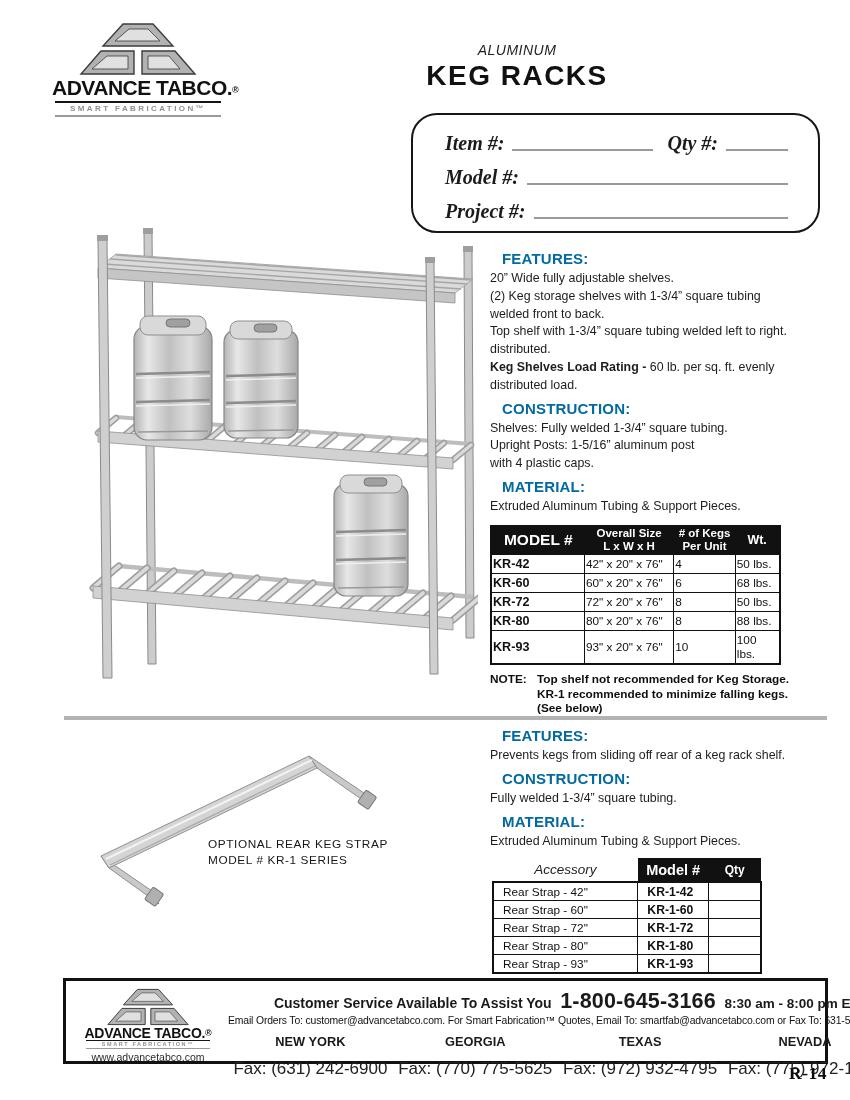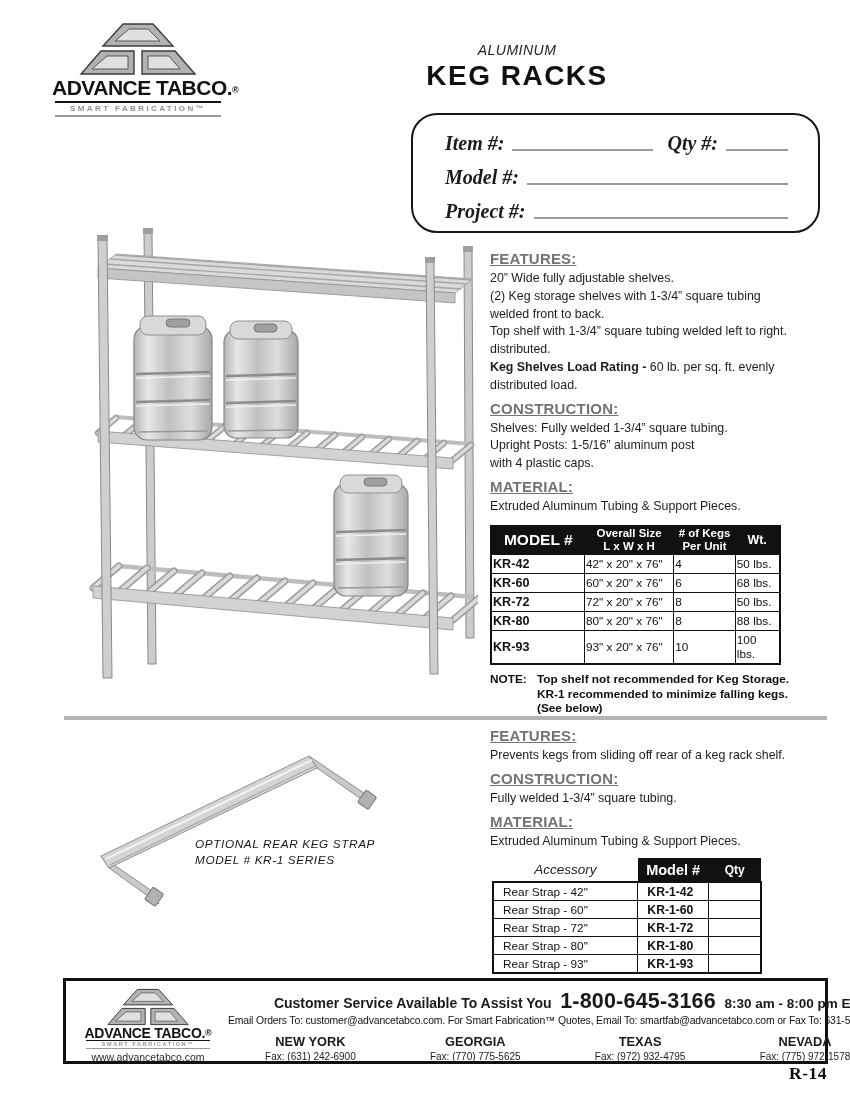--- a/index.html
+++ b/index.html
@@ -33,26 +33,26 @@
   }
   .ob-row { display:flex; align-items:flex-end; margin-bottom:11px; }
   .ob-label { white-space:nowrap; }
   .fill-line { flex:1 1 auto; border-bottom:2px solid #9a9a9a; margin:0 4px 4px 8px; height:2px; }
   .fill-line.short { flex:0 0 62px; }
   .ob-label.qty { margin-left:10px; }
 
   
   .rack-art { position:absolute; left:68px; top:226px; }
   .strap-art { position:absolute; left:85px; top:746px; }
-  .strap-label { position:absolute; left:195px; top:837px; font-size:11.8px; line-height:15.5px; letter-spacing:0.6px; color:#161616;font-style:italic; }
+  .strap-label { position:absolute; left:208px; top:837px; font-size:11.8px; line-height:15.5px; letter-spacing:0.6px; color:#161616; }
 
   
   .spec-col-1 { position:absolute; left:490px; top:250px; width:348px; }
   .spec-col-2 { position:absolute; left:490px; top:727px; width:352px; }
-  .spec-head { font-size:15px; font-weight:bold; letter-spacing:0.2px; color:#737373; margin:5px 0 3px;text-decoration:underline; }
+  .spec-head { font-size:15px; font-weight:bold; letter-spacing:0.2px; color:#0369a1; margin:5px 12px 3px; }
   .spec-head.first { margin-top:0; }
   .tline { font-size:12.4px; line-height:17.8px; color:#1d1d1d; }
   .tline b { font-weight:bold; }
 
   
   table.model-table { border-collapse:collapse; margin-top:9px; border:2.5px solid #111; width:291px; }
   table.model-table th { background:#111; color:#fff; border:none; vertical-align:middle; }
   th.h-model { font-size:15.5px; font-weight:bold; width:94px; padding:4px 0; }
   th.h-two { font-size:11.5px; line-height:13.5px; font-weight:bold; white-space:pre-line; }
   th.h-size { width:90px; }
@@ -96,21 +96,21 @@
   .f-website { font-size:10.5px; color:#2c2c2c; margin-top:2px; }
   .f-main { flex:1; padding-left:4px; }
   .f-line1 { text-align:center; white-space:nowrap; margin-top:3px; }
   .f-line1 .svc { font-weight:bold; font-size:14px;margin-left:36px; }
   .f-line1 .phone { font-weight:bold; font-size:21.5px; letter-spacing:0.2px; padding:0 4px; }
   .f-line1 .hours { font-weight:bold; font-size:13.5px; }
   .f-line2 { text-align:center; font-size:10.4px; letter-spacing:-0.15px; white-space:nowrap; margin-top:1px; color:#111; }
   .f-locs { display:flex; margin-top:8px; }
   .f-loc { flex:1; text-align:center; }
   .f-loc-name { font-weight:bold; font-size:12.8px; }
-  .f-loc-fax { font-size:10px; margin-top:2px; color:#222; }
+  .f-loc-fax { font-size:17px; margin-top:10px; color:#222; }
 
   .page-ref { position:absolute; right:23px; top:1063px; font-family:"Liberation Serif", serif; font-weight:bold; font-size:17.5px; letter-spacing:0.5px; color:#0d0d0d; }
 </style>
 </head>
 <body>
 
 <div class="page">
 
   <div class="logo-top">
     <svg width="118" height="54" viewBox="0 0 118 54">

